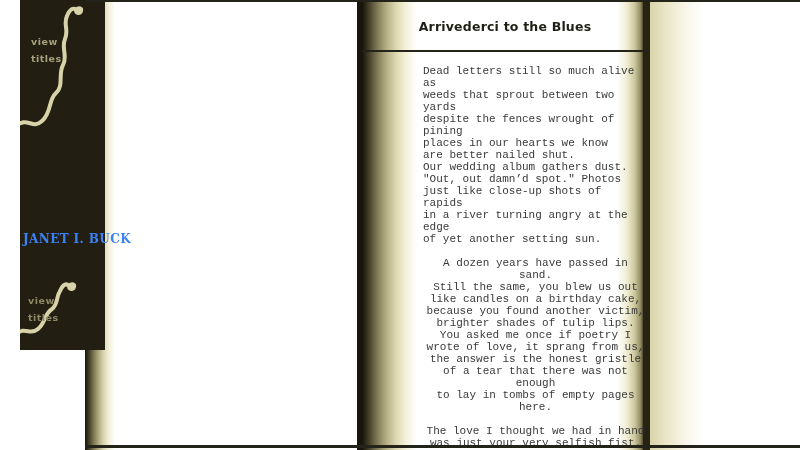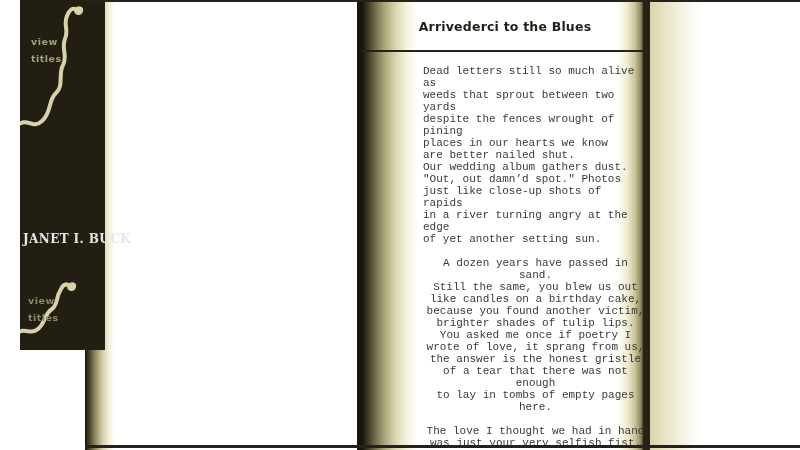--- a/index.html
+++ b/index.html
@@ -18,21 +18,21 @@
   .nav-link{
     position:absolute;display:block;width:60px;
     font:bold 9.5px/1.8 "DejaVu Sans",sans-serif;
     letter-spacing:.5px;text-decoration:none;cursor:pointer;
   }
   .nav-top{left:11px;top:33px;color:#a6a17c;}
   .nav-bottom{left:8px;top:292px;color:#8d8865;}
   .author{
     position:absolute;left:3px;top:232px;width:80px;
     font:bold 12px "DejaVu Serif",serif;
-    letter-spacing:.4px;color:#e5e5e5;white-space:nowrap;
+    letter-spacing:.4px;color:#3b82f6;white-space:nowrap;
   }
   
   .edge{position:absolute;top:0;height:450px;z-index:1;}
   .dither{
     background-image:repeating-linear-gradient(0deg, rgba(0,0,0,.35) 0 1px, rgba(255,255,255,.06) 1px 2px),
                      repeating-linear-gradient(90deg, rgba(0,0,0,.15) 0 1px, transparent 1px 2px);
   }
   .page1-edge{
     left:85px;width:30px;
     background:linear-gradient(to right,#15130a 0%,#45412a 14%,#807b55 30%,#b3ad83 46%,#ddd8b2 63%,#f3f0da 80%,#ffffff 100%);

